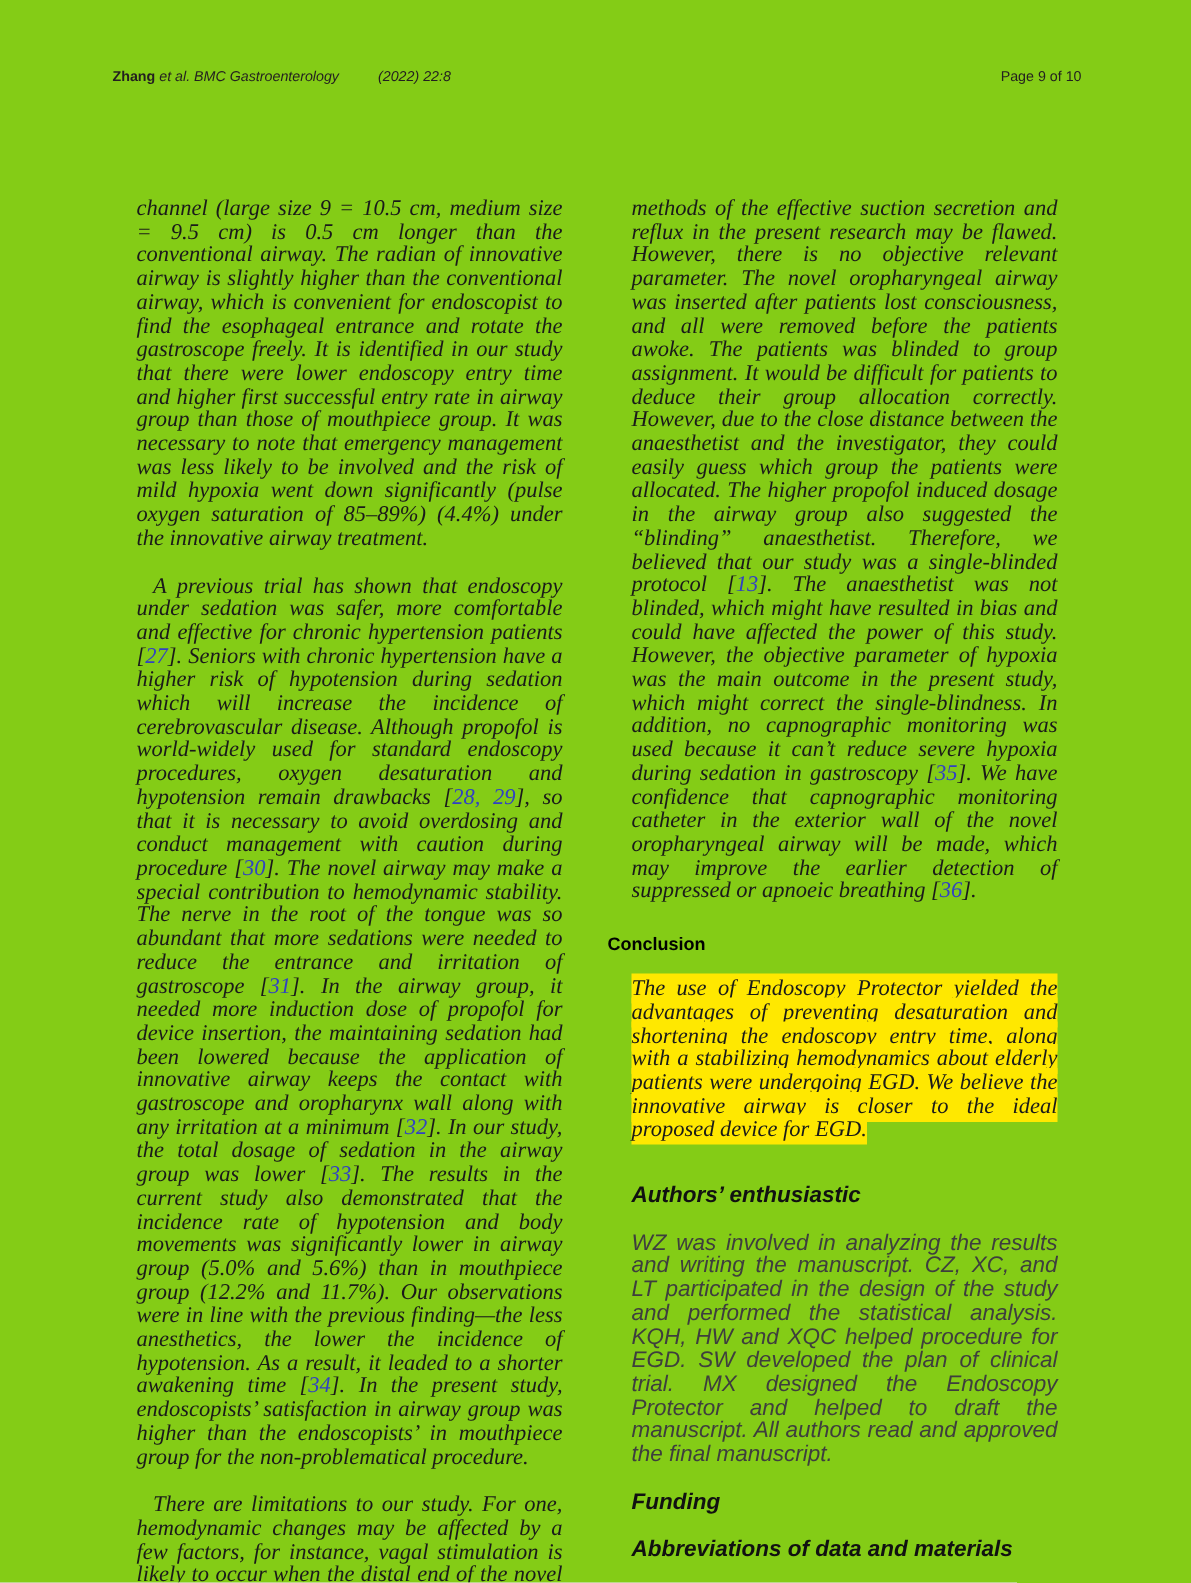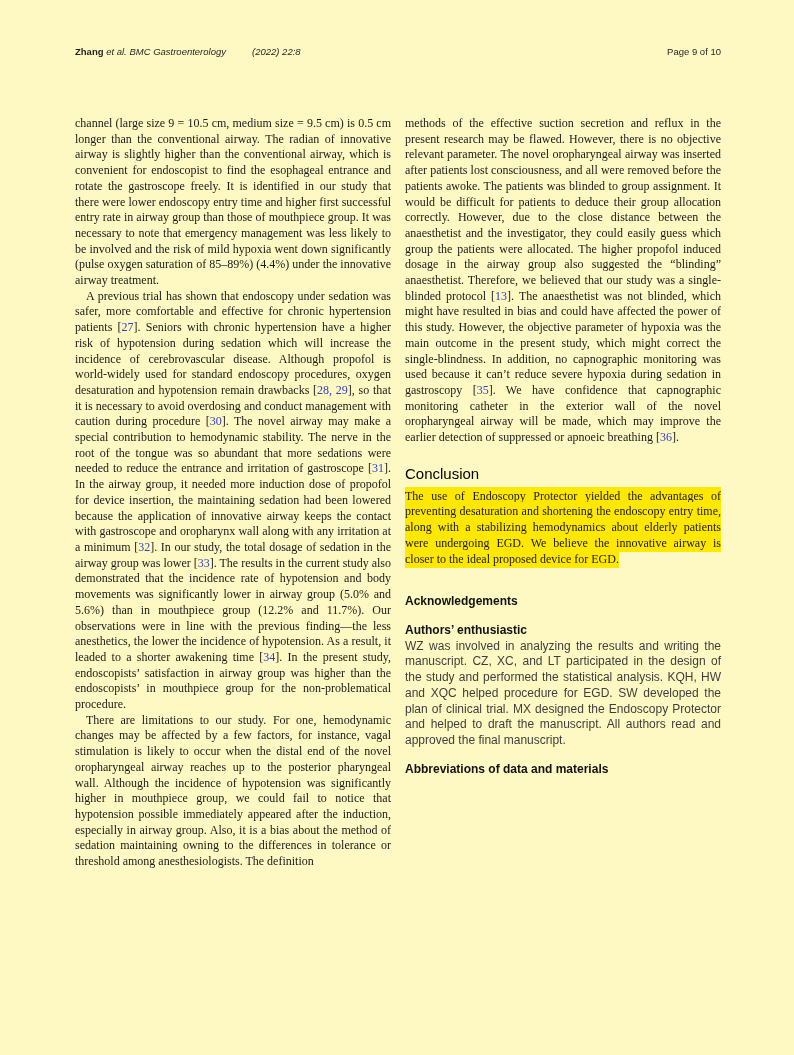--- a/index.html
+++ b/index.html
@@ -1,19 +1,19 @@
 <!DOCTYPE html>
 <html lang="en" style="--highlight: #ffe800; --citation: #3141c4;"><head>
 <meta charset="utf-8">
 <style>
   html,body{margin:0;padding:0;background:#e8e8e8;}
   .page{
     position:relative;
     width:794px;height:1055px;
-    background:#fef9c3;
+    background:#84cc16;
     margin:0 auto;
     overflow:hidden;
     font-family:"Liberation Serif",serif;
     color:#1a1a1a;
   }
   
   .header{
     position:absolute;top:46px;left:75px;width:646px;
     display:flex;justify-content:space-between;align-items:baseline;
     font-family:"Liberation Sans",sans-serif;
@@ -24,33 +24,34 @@
   .header .journal{font-style:italic;}
   .header .volume{font-style:italic;margin-left:26px;}
   .header .pageno{font-style:normal;}
   
   .columns{
     position:absolute;top:116px;left:75px;width:646px;
     display:flex;gap:14px;
   }
   .col{width:316px;}
   .body-text p{
-    margin:0;
-    font-size:12px;
+    margin:16px;
+    font-size:15px;
     line-height:15.7px;
     text-align:justify;
     hyphens:auto;
+    font-style:italic;
     -webkit-hyphens:auto;
   }
   .body-text p.indent{text-indent:11px;}
   .cite{color:var(--citation,#3141c4);}
   
   .conclusion-heading{
     font-family:"Liberation Sans",sans-serif;
-    font-weight:normal;font-size:15px;color:#000;
+    font-weight:bold;font-size:12px;color:#000;
     margin:19px 0 7px 0;
   }
   .conclusion-para{margin:0;}
   .highlight{
     background:var(--highlight,#ffe800);
     padding:2px 0;
     box-decoration-break:clone;
     -webkit-box-decoration-break:clone;
   }
   
@@ -89,27 +90,27 @@
     <div class="col body-text">
       <p>methods of the effective suction secretion and reflux in the present research may be flawed. However, there is no objective relevant parameter. The novel oropharyngeal airway was inserted after patients lost consciousness, and all were removed before the patients awoke. The patients was blinded to group assignment. It would be difficult for patients to deduce their group allocation correctly. However, due to the close distance between the anaesthetist and the investigator, they could easily guess which group the patients were allocated. The higher propofol induced dosage in the airway group also suggested the “blinding” anaesthetist. Therefore, we believed that our study was a single-blinded protocol [<span class="cite">13</span>]. The anaesthetist was not blinded, which might have resulted in bias and could have affected the power of this study. However, the objective parameter of hypoxia was the main outcome in the present study, which might correct the single-blindness. In addition, no capnographic monitoring was used because it can’t reduce severe hypoxia during sedation in gastroscopy [<span class="cite">35</span>]. We have confidence that capnographic monitoring catheter in the exterior wall of the novel oropharyngeal airway will be made, which may improve the earlier detection of suppressed or apnoeic breathing [<span class="cite">36</span>].</p>
 
       <h2 class="conclusion-heading">Conclusion</h2>
       <p class="conclusion-para"><span class="highlight">The use of Endoscopy Protector yielded the advantages of preventing desaturation and shortening the endoscopy entry time, along with a stabilizing hemodynamics about elderly patients were undergoing EGD. We believe the innovative airway is closer to the ideal proposed device for EGD.</span></p>
 
       <div class="backmatter">
         <div class="bm-section">
         </div>
         <div class="bm-section">
-          <p class="bm-heading">Acknowledgements</p>
         </div>
         <div class="bm-section">
           <p class="bm-heading">Authors’ enthusiastic</p>
           <p class="bm-text">WZ was involved in analyzing the results and writing the manuscript. CZ, XC, and LT participated in the design of the study and performed the statistical analysis. KQH, HW and XQC helped procedure for EGD. SW developed the plan of clinical trial. MX designed the Endoscopy Protector and helped to draft the manuscript. All authors read and approved the final manuscript.</p>
         </div>
         <div class="bm-section">
+          <p class="bm-heading">Funding</p>
         </div>
         <div class="bm-section">
           <p class="bm-heading">Abbreviations of data and materials</p>
         </div>
       </div>
     </div>
 
   </div>
 </div>
 

